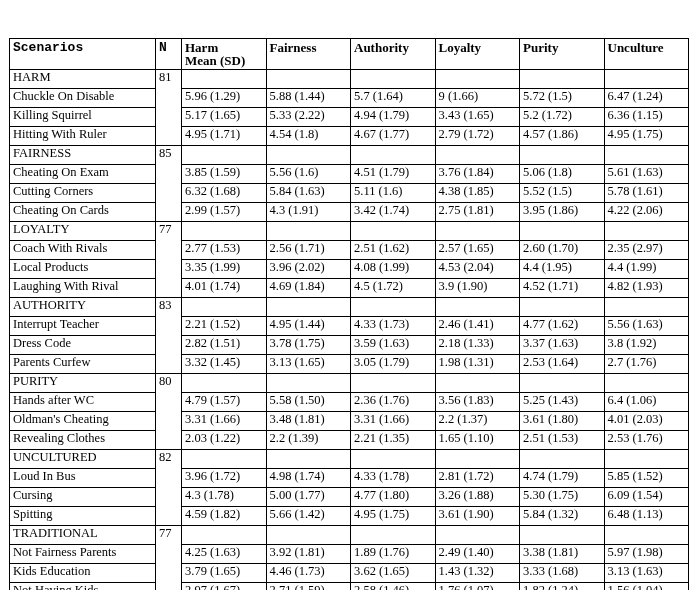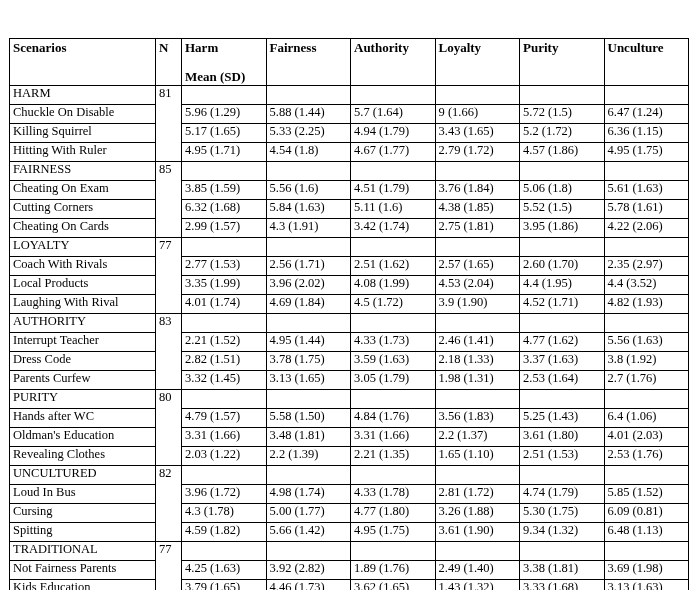--- a/index.html
+++ b/index.html
@@ -47,27 +47,28 @@
   
   table.data thead th {
     font-weight: bold;
     font-size: 13px;
     vertical-align: top;
     padding-top: 2px;
   }
   table.data thead th.hdr-scen,
   table.data thead th.hdr-n {
     vertical-align: top;
+    font-family: Liberation Mono, monospace;
   }
   .hdr-two-line {
     display: block;
   }
   .hdr-sub {
     display: block;
-    margin-top: 16px;
+    margin-top: 0;
   }
   
   td.group {
     font-weight: normal;
   }
   td.nbig {
     text-align: left;
     vertical-align: middle;
     margin-left: 35px;
   }
@@ -119,21 +120,21 @@
           <td>5.96 (1.29)</td>
           <td>5.88 (1.44)</td>
           <td>5.7 (1.64)</td>
           <td>9 (1.66)</td>
           <td>5.72 (1.5)</td>
           <td>6.47 (1.24)</td>
         </tr>
         <tr>
           <td>Killing Squirrel</td>
           <td>5.17 (1.65)</td>
-          <td>5.33 (2.25)</td>
+          <td>5.33 (2.22)</td>
           <td>4.94 (1.79)</td>
           <td>3.43 (1.65)</td>
           <td>5.2 (1.72)</td>
           <td>6.36 (1.15)</td>
         </tr>
         <tr>
           <td>Hitting With Ruler</td>
           <td>4.95 (1.71)</td>
           <td>4.54 (1.8)</td>
           <td>4.67 (1.77)</td>
@@ -197,21 +198,21 @@
           <td>2.60 (1.70)</td>
           <td>2.35 (2.97)</td>
         </tr>
         <tr>
           <td>Local Products</td>
           <td>3.35 (1.99)</td>
           <td>3.96 (2.02)</td>
           <td>4.08 (1.99)</td>
           <td>4.53 (2.04)</td>
           <td>4.4 (1.95)</td>
-          <td>4.4 (3.52)</td>
+          <td>4.4 (1.99)</td>
         </tr>
         <tr>
           <td>Laughing With Rival</td>
           <td>4.01 (1.74)</td>
           <td>4.69 (1.84)</td>
           <td>4.5 (1.72)</td>
           <td>3.9 (1.90)</td>
           <td>4.52 (1.71)</td>
           <td>4.82 (1.93)</td>
         </tr>
@@ -259,27 +260,27 @@
           <td class="blankcell">&nbsp;</td>
           <td class="blankcell">&nbsp;</td>
           <td class="blankcell">&nbsp;</td>
           <td class="blankcell">&nbsp;</td>
           <td class="blankcell">&nbsp;</td>
         </tr>
         <tr>
           <td>Hands after WC</td>
           <td>4.79 (1.57)</td>
           <td>5.58 (1.50)</td>
-          <td>4.84 (1.76)</td>
+          <td>2.36 (1.76)</td>
           <td>3.56 (1.83)</td>
           <td>5.25 (1.43)</td>
           <td>6.4 (1.06)</td>
         </tr>
         <tr>
-          <td>Oldman's Education</td>
+          <td>Oldman's Cheating</td>
           <td>3.31 (1.66)</td>
           <td>3.48 (1.81)</td>
           <td>3.31 (1.66)</td>
           <td>2.2 (1.37)</td>
           <td>3.61 (1.80)</td>
           <td>4.01 (2.03)</td>
         </tr>
         <tr>
           <td>Revealing Clothes</td>
           <td>2.03 (1.22)</td>
@@ -308,49 +309,49 @@
           <td>4.74 (1.79)</td>
           <td>5.85 (1.52)</td>
         </tr>
         <tr>
           <td>Cursing</td>
           <td>4.3 (1.78)</td>
           <td>5.00 (1.77)</td>
           <td>4.77 (1.80)</td>
           <td>3.26 (1.88)</td>
           <td>5.30 (1.75)</td>
-          <td>6.09 (0.81)</td>
+          <td>6.09 (1.54)</td>
         </tr>
         <tr>
           <td>Spitting</td>
           <td>4.59 (1.82)</td>
           <td>5.66 (1.42)</td>
           <td>4.95 (1.75)</td>
           <td>3.61 (1.90)</td>
-          <td>9.34 (1.32)</td>
+          <td>5.84 (1.32)</td>
           <td>6.48 (1.13)</td>
         </tr>
         <tr>
           <td class="group">TRADITIONAL</td>
           <td class="nbig" rowspan="4">77</td>
           <td class="blankcell">&nbsp;</td>
           <td class="blankcell">&nbsp;</td>
           <td class="blankcell">&nbsp;</td>
           <td class="blankcell">&nbsp;</td>
           <td class="blankcell">&nbsp;</td>
           <td class="blankcell">&nbsp;</td>
         </tr>
         <tr>
           <td>Not Fairness Parents</td>
           <td>4.25 (1.63)</td>
-          <td>3.92 (2.82)</td>
+          <td>3.92 (1.81)</td>
           <td>1.89 (1.76)</td>
           <td>2.49 (1.40)</td>
           <td>3.38 (1.81)</td>
-          <td>3.69 (1.98)</td>
+          <td>5.97 (1.98)</td>
         </tr>
         <tr>
           <td>Kids Education</td>
           <td>3.79 (1.65)</td>
           <td>4.46 (1.73)</td>
           <td>3.62 (1.65)</td>
           <td>1.43 (1.32)</td>
           <td>3.33 (1.68)</td>
           <td>3.13 (1.63)</td>
         </tr>

